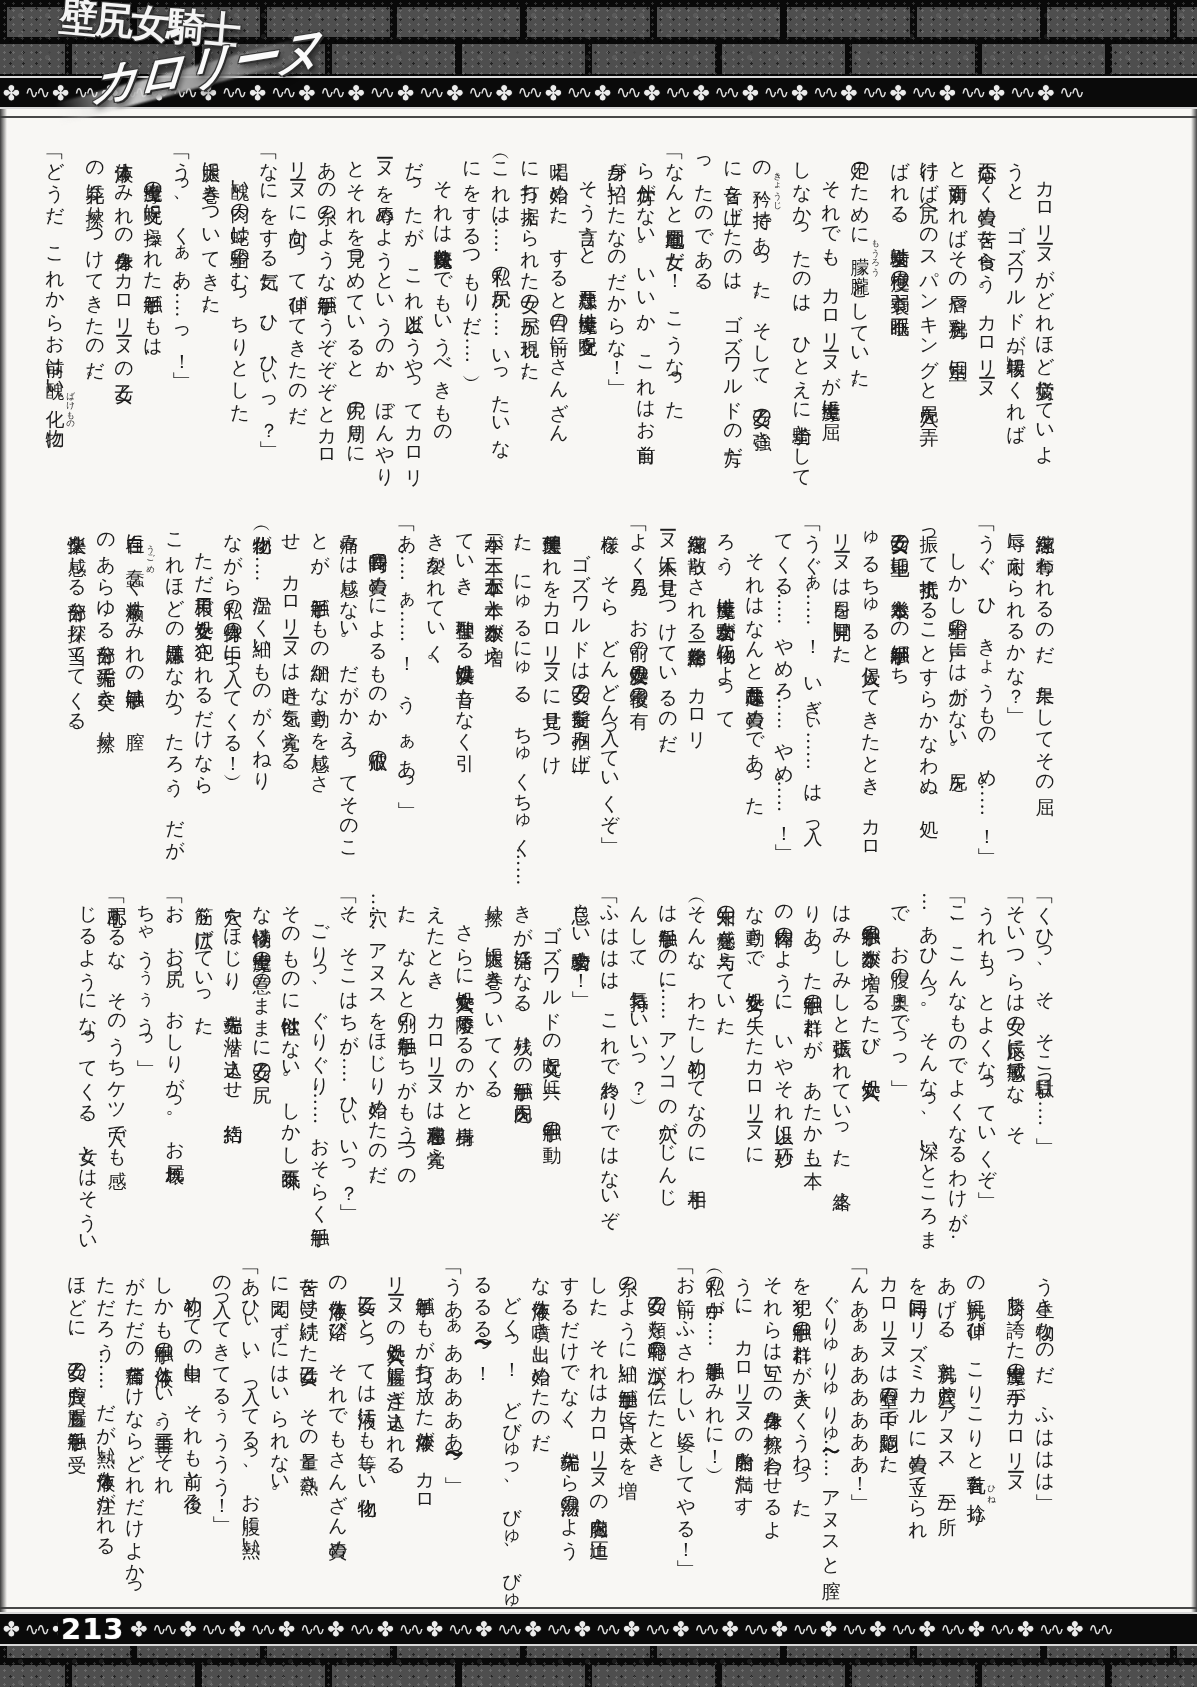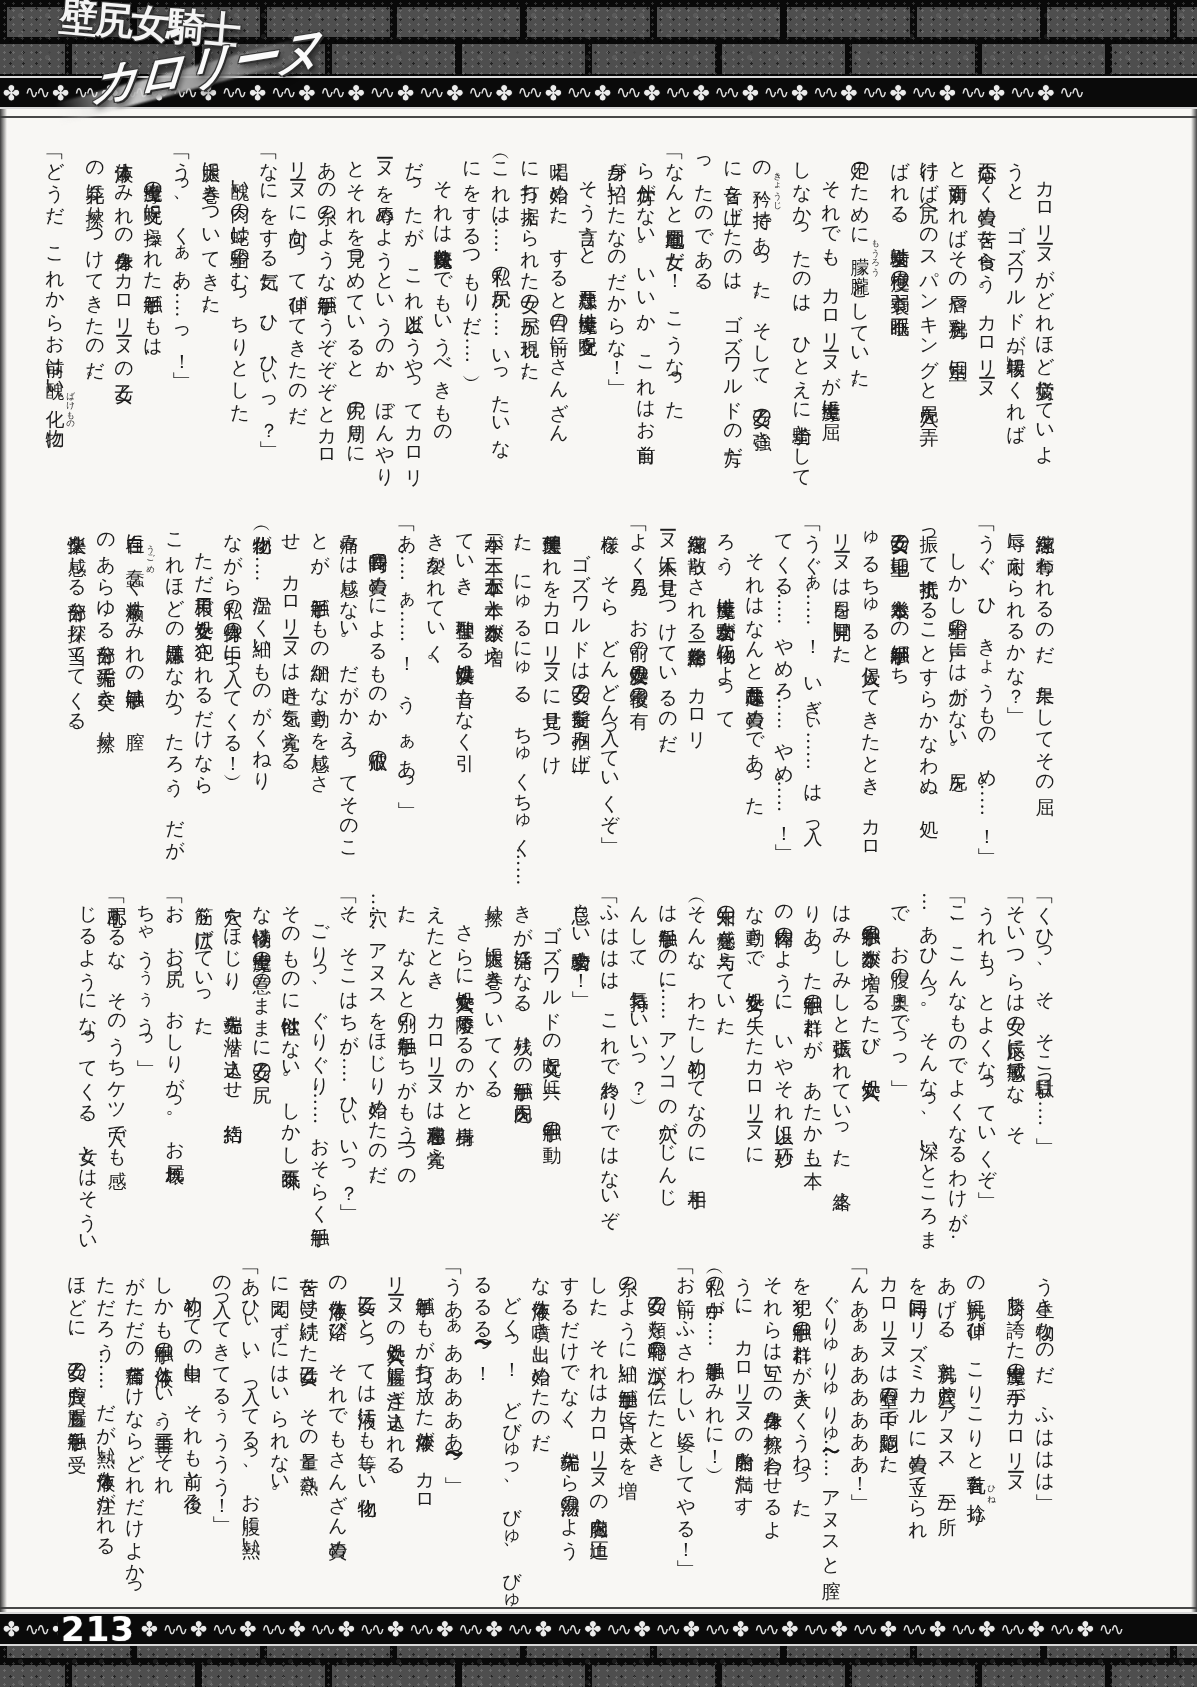--- a/index.html
+++ b/index.html
@@ -32,21 +32,21 @@
     display:flex;align-items:center;overflow:hidden;z-index:2;
   }
   .ornament.top{top:76px;}
   .ornament.bottom{bottom:41px;height:34px;}
   .orn-row{display:flex;align-items:center;color:#ececec;white-space:nowrap;overflow:hidden;flex:1;}
   .orn-row.left-seg{flex:none;width:58px;}
   .orn-row .flower{font-size:20px;line-height:20px;margin:0 3px;text-shadow:0 0 1px #fff;}
   .orn-row .swirl{font-size:17px;line-height:17px;letter-spacing:-3px;margin:0 2px;opacity:.95;}
   .page-number{
     flex:none;color:#ffffff;font-family:"DejaVu Sans","Liberation Sans",sans-serif;
-    font-weight:bold;font-size:34px;line-height:30px;padding:0 3px;letter-spacing:1px;
+    font-weight:bold;font-size:29px;line-height:30px;padding:0 3px;letter-spacing:1px;
     text-shadow:0 0 2px #000, 0 0 1px #fff;
   }
   
   .paper{position:absolute;top:109px;bottom:75px;left:0;right:0;background:#f8f7f4;}
   .paper .rule-top{position:absolute;top:7px;left:0;right:0;height:2px;background:#474747;}
   .paper .rule-bottom{position:absolute;bottom:3px;left:0;right:0;height:2px;background:#474747;}
   .edge-left{position:absolute;top:0;bottom:0;left:0;width:7px;
     background:linear-gradient(90deg,#3c3c3c,rgba(60,60,60,0));}
   .edge-right{position:absolute;top:0;bottom:0;right:0;width:6px;
     background:linear-gradient(270deg,#454545,rgba(70,70,70,0));}

